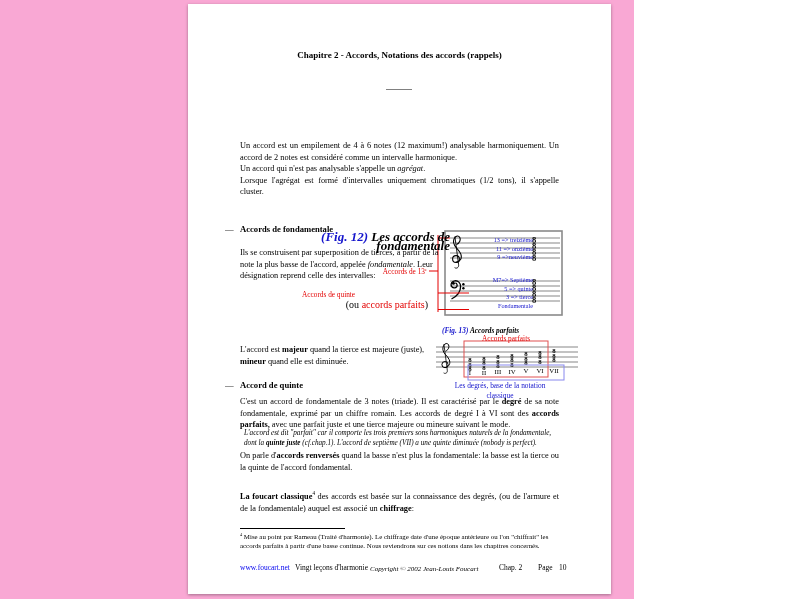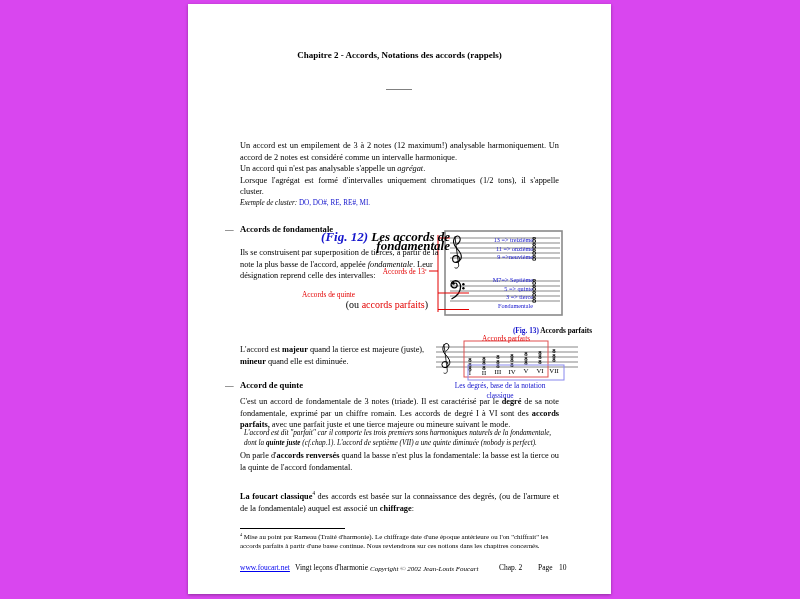--- a/index.html
+++ b/index.html
@@ -1,16 +1,16 @@
 <!DOCTYPE html>
 <html><head>
 <meta charset="utf-8">
 <style>
   html,body{margin:0;padding:0}
-  .canvas{position:relative;width:800px;height:599px;background:#d946ef;overflow:hidden;
+  .canvas{position:relative;width:634px;height:599px;background:#f9a8d4;overflow:hidden;
           font-family:"Liberation Serif","DejaVu Serif",serif;color:#000}
   .page{position:absolute;left:188px;top:4px;width:423px;height:590px;background:#ffffff;
         box-shadow:0 1px 3px rgba(0,0,0,.35)}
   .abs{position:absolute}
   p{margin:0}
   .t{font-size:8.3px;line-height:11.6px}
   .just{text-align:justify}
   .b{font-weight:bold}
   .i{font-style:italic}
   .blue{color:#1414cc}
@@ -39,38 +39,38 @@
   .f12cap{position:absolute;left:0;top:6px;width:162px;text-align:right;
           font-size:13px;font-weight:bold;font-style:italic;line-height:9px}
   .f12l13{position:absolute;left:20px;top:41px;width:119px;text-align:right;font-size:7.3px;line-height:9px}
   .f12lq1{position:absolute;left:14px;top:64px;width:126px;font-size:7.3px;line-height:9px}
   .f12lq2{position:absolute;left:4px;top:73.5px;width:136px;text-align:right;font-size:10px;line-height:9px}
   .f12b{position:absolute;left:159px;width:86px;text-align:right;font-size:6.2px;line-height:8px;color:#1414cc}
 
   
   #fig13{left:240px;top:321px;width:175px;height:84px}
   #fig13 svg{position:absolute;left:0;top:0}
-  .f13cap{position:absolute;left:14px;top:1px;width:150px;text-align:right;
-          font-size:7.3px;font-weight:bold;line-height:9px}
+  .f13cap{position:absolute;left:14px;top:1px;width:150px;text-align:left;
+          font-size:7.3px;font-weight:bold;font-style:italic;line-height:9px}
   .f13red{position:absolute;left:36px;top:8.5px;width:84px;text-align:center;font-size:7.3px;line-height:9px}
   .num{position:absolute;width:12px;text-align:center;font-size:6.8px;line-height:8px}
   .f13blue{position:absolute;left:16px;top:56px;width:112px;text-align:center;
            font-size:7.4px;line-height:9.6px;color:#1414cc}
 
   #para4{left:52px;top:340px;width:208px}
   #para5{left:52px;top:392px;width:319px}
   #note1{left:56px;top:425px;width:316px;font-size:7.2px;line-height:9.7px;font-style:italic}
   #renv{left:52px;top:446px;width:319px}
   #nota{left:52px;top:487px;width:319px}
   #chif{left:52px;top:511px;width:319px}
   #fnrule{left:52px;top:524px;width:105px;border-top:1px solid #000;height:0}
   #footnote{left:52px;top:528px;width:322px;font-size:6.9px;line-height:9.4px}
 
   .ft{position:absolute;top:559px;font-size:7.5px;line-height:10px}
-  #ft-link{left:52px;color:#0000ee;text-decoration:underline;cursor:pointer}
+  #ft-link{left:52px;color:#0000ee;cursor:pointer}
   #ft-title{left:107px}
   #ft-copy{left:182px;font-style:italic;font-size:7px;top:560px}
   #ft-chap{left:311px}
   #ft-page{left:350px}
   #ft-num{left:371px}
 
   .staff{stroke:#555;stroke-width:0.7}
   .clef{stroke:#000;fill:none}
   .wn12{font-family:"Liberation Serif",serif;font-size:8.5px;font-weight:bold;text-anchor:middle}
   .wn{font-family:"Liberation Serif",serif;font-size:6.8px;font-weight:bold;text-anchor:middle}
@@ -79,24 +79,23 @@
 </head>
 <body>
 
 <div class="canvas">
   <div class="page">
 
     <h1 class="title">Chapitre 2 - Accords, Notations des accords (rappels)</h1>
     <div class="divider"></div>
 
     <div class="abs t" id="intro">
-      <p class="just"><span>Un accord est un empilement  de 3 à 2 notes (12 maximum!) analysable harmoniquement. Un accord de 2 notes est considéré comme un intervalle harmonique.</span></p>
+      <p class="just"><span>Un accord est un empilement  de 4 à 6 notes (12 maximum!) analysable harmoniquement. Un accord de 2 notes est considéré comme un intervalle harmonique.</span></p>
       <p><span>Un accord qui n'est pas analysable s'appelle un </span><span class="i">agrégat</span><span>.</span></p>
       <p class="just"><span>Lorsque l'agrégat est formé d'intervalles uniquement chromatiques (1/2 tons), il s'appelle cluster.</span></p>
-      <p class="ex"><span class="lbl">Exemple de cluster: </span><span class="notes">DO, DO#, RE, RE#, MI.</span></p>
     </div>
 
     <div class="secrow" id="sec1">
       <span class="secdash">—</span><span>Accords de fondamentale</span>
     </div>
 
     <div class="abs" id="fig12">
       <svg width="280" height="98" viewBox="0 0 280 98">
         <rect x="157" y="5" width="117" height="84" fill="#ffffff" stroke="#8a8a8a" stroke-width="1.6"></rect>
         <g class="staff">

